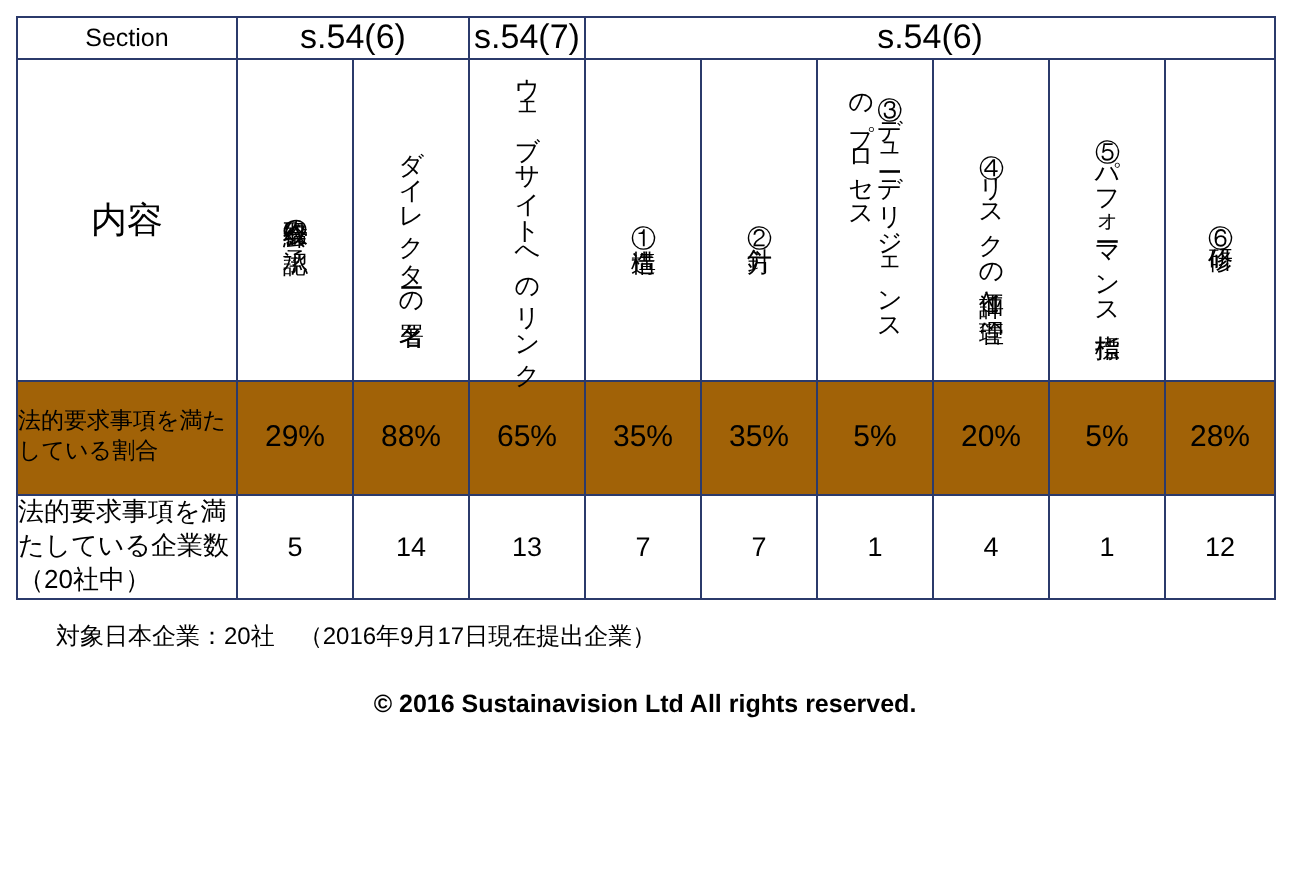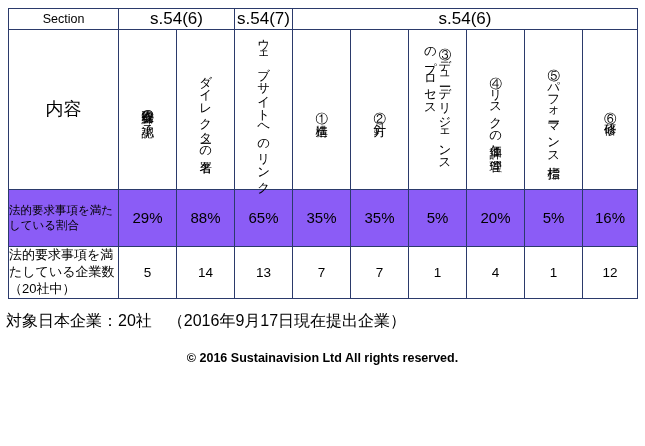--- a/index.html
+++ b/index.html
@@ -69,39 +69,39 @@
     text-align: left;
     padding: 4px 6px;
     font-size: 11.5px;
     line-height: 1.3;
   }
   .row-label-center {
     text-align: center;
     font-size: 18px;
   }
   .pct-row td {
-    background: #8b5cf6;
+    background: #a16207;
     height: 56px;
     font-size: 15px;
   }
   .pct-row td.row-label {
     font-size: 11.5px;
     text-align: left;
   }
   .count-row td {
     height: 50px;
     font-size: 13.5px;
   }
   .count-row td.row-label {
     font-size: 13px;
     text-align: left;
   }
   .footnotes {
-    margin: 8px 0 0 6px;
-    font-size: 16px;
+    margin: 8px 0 0 28px;
+    font-size: 12px;
     line-height: 1.75;
   }
   .copyright {
     text-align: center;
     font-size: 12.5px;
     font-weight: bold;
     margin-top: 16px;
   }
 </style>
 </head>
@@ -145,21 +145,21 @@
       <tr class="pct-row">
         <td class="row-label">法的要求事項を満たしている割合</td>
         <td>29%</td>
         <td>88%</td>
         <td>65%</td>
         <td>35%</td>
         <td>35%</td>
         <td>5%</td>
         <td>20%</td>
         <td>5%</td>
-        <td>16%</td>
+        <td>28%</td>
       </tr>
 
       <tr class="count-row">
         <td class="row-label">法的要求事項を満たしている企業数（20社中）</td>
         <td>5</td>
         <td>14</td>
         <td>13</td>
         <td>7</td>
         <td>7</td>
         <td>1</td>

